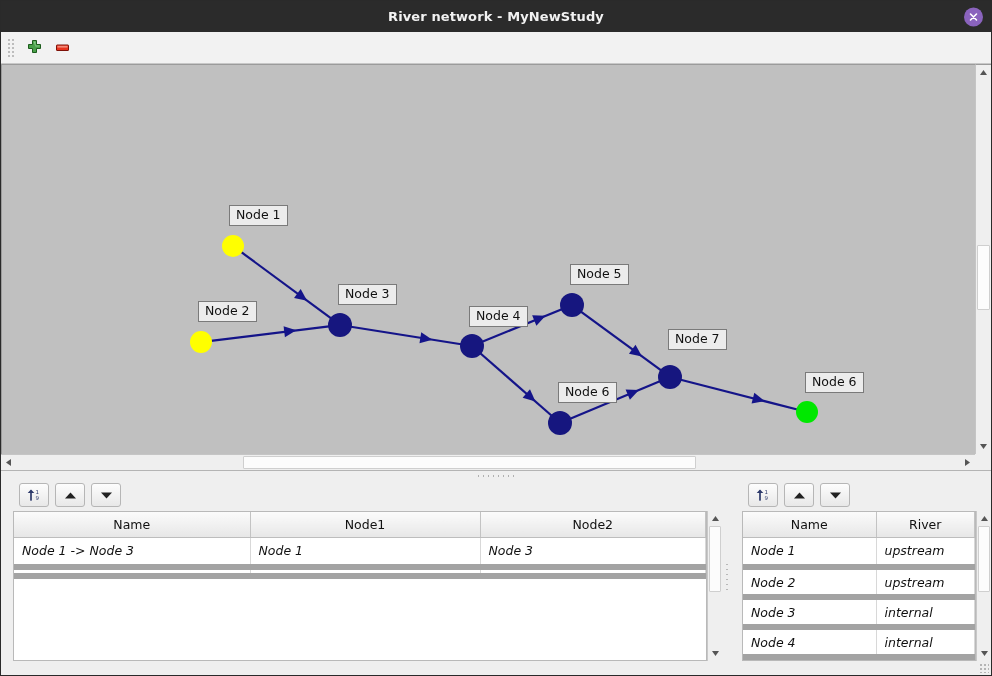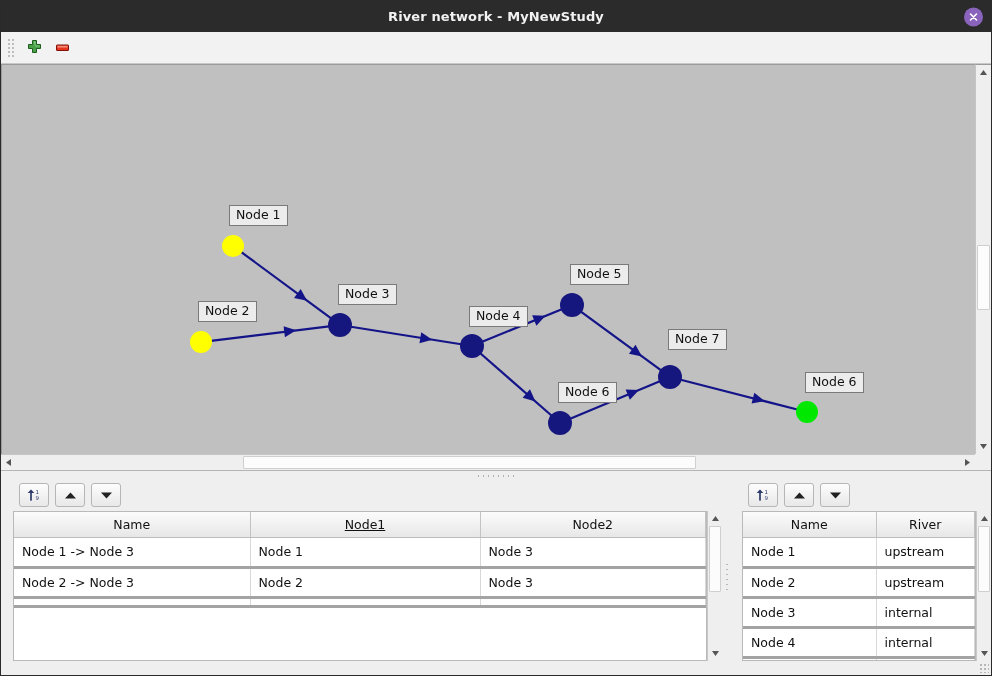--- a/index.html
+++ b/index.html
@@ -163,25 +163,26 @@
   table.grid { border-collapse: collapse; width: 100%; table-layout: fixed; }
   table.grid th {
     background: linear-gradient(#fbfbfb, #e7e7e7);
     border-right: 1px solid #c3c3c3;
     border-bottom: 1px solid #bdbdbd;
     font-size: 12.5px; font-weight: normal; color: #111;
     height: 25px; text-align: center;
   }
   table.grid td {
     border-right: 1px solid #d8d8d8;
-    border-bottom: 3px solid #a3a3a3;
+    border-bottom: 6px solid #a3a3a3;
     font-size: 12.5px; color: #111;
     height: 30px; padding: 0 8px;
     text-align: left; white-space: nowrap; overflow: hidden;
     background: #fff;
+    font-style: italic;
   }
   table.grid tr.partial td { height: 9px; padding: 0 8px; }
   .tbl-vscroll {
     flex: 0 0 15px; width: 15px;
     background: #efefef;
     border-left: 1px solid #c8c8c8;
     display: flex; flex-direction: column;
   }
   .vsplit {
     flex: 0 0 8px; width: 8px;
@@ -333,33 +334,28 @@
               <path d="M6.5 7.5 L1 1.5 L12 1.5 Z" fill="#222"></path>
             </svg>
         </div>
       </div>
       <div class="table-area">
         <div class="table-scrollwrap">
           <table class="grid" id="branches-table">
             <thead>
                 <tr id="branches-head">
                   <th style="width: 236px;">Name</th>
-                  <th style="width: 230px; text-decoration: underline;">Node1</th>
+                  <th style="width: 230px;">Node1</th>
                   <th>Node2</th>
                 </tr>
               </thead>
             <tbody id="branches-body">
                 <tr>
                   <td>Node 1 -&gt; Node 3</td>
                   <td>Node 1</td>
-                  <td>Node 3</td>
-                </tr>
-                <tr>
-                  <td>Node 2 -&gt; Node 3</td>
-                  <td>Node 2</td>
                   <td>Node 3</td>
                 </tr>
                 <tr class="partial">
                   <td></td>
                   <td></td>
                   <td></td>
                 </tr>
               </tbody>
           </table>
         </div>

